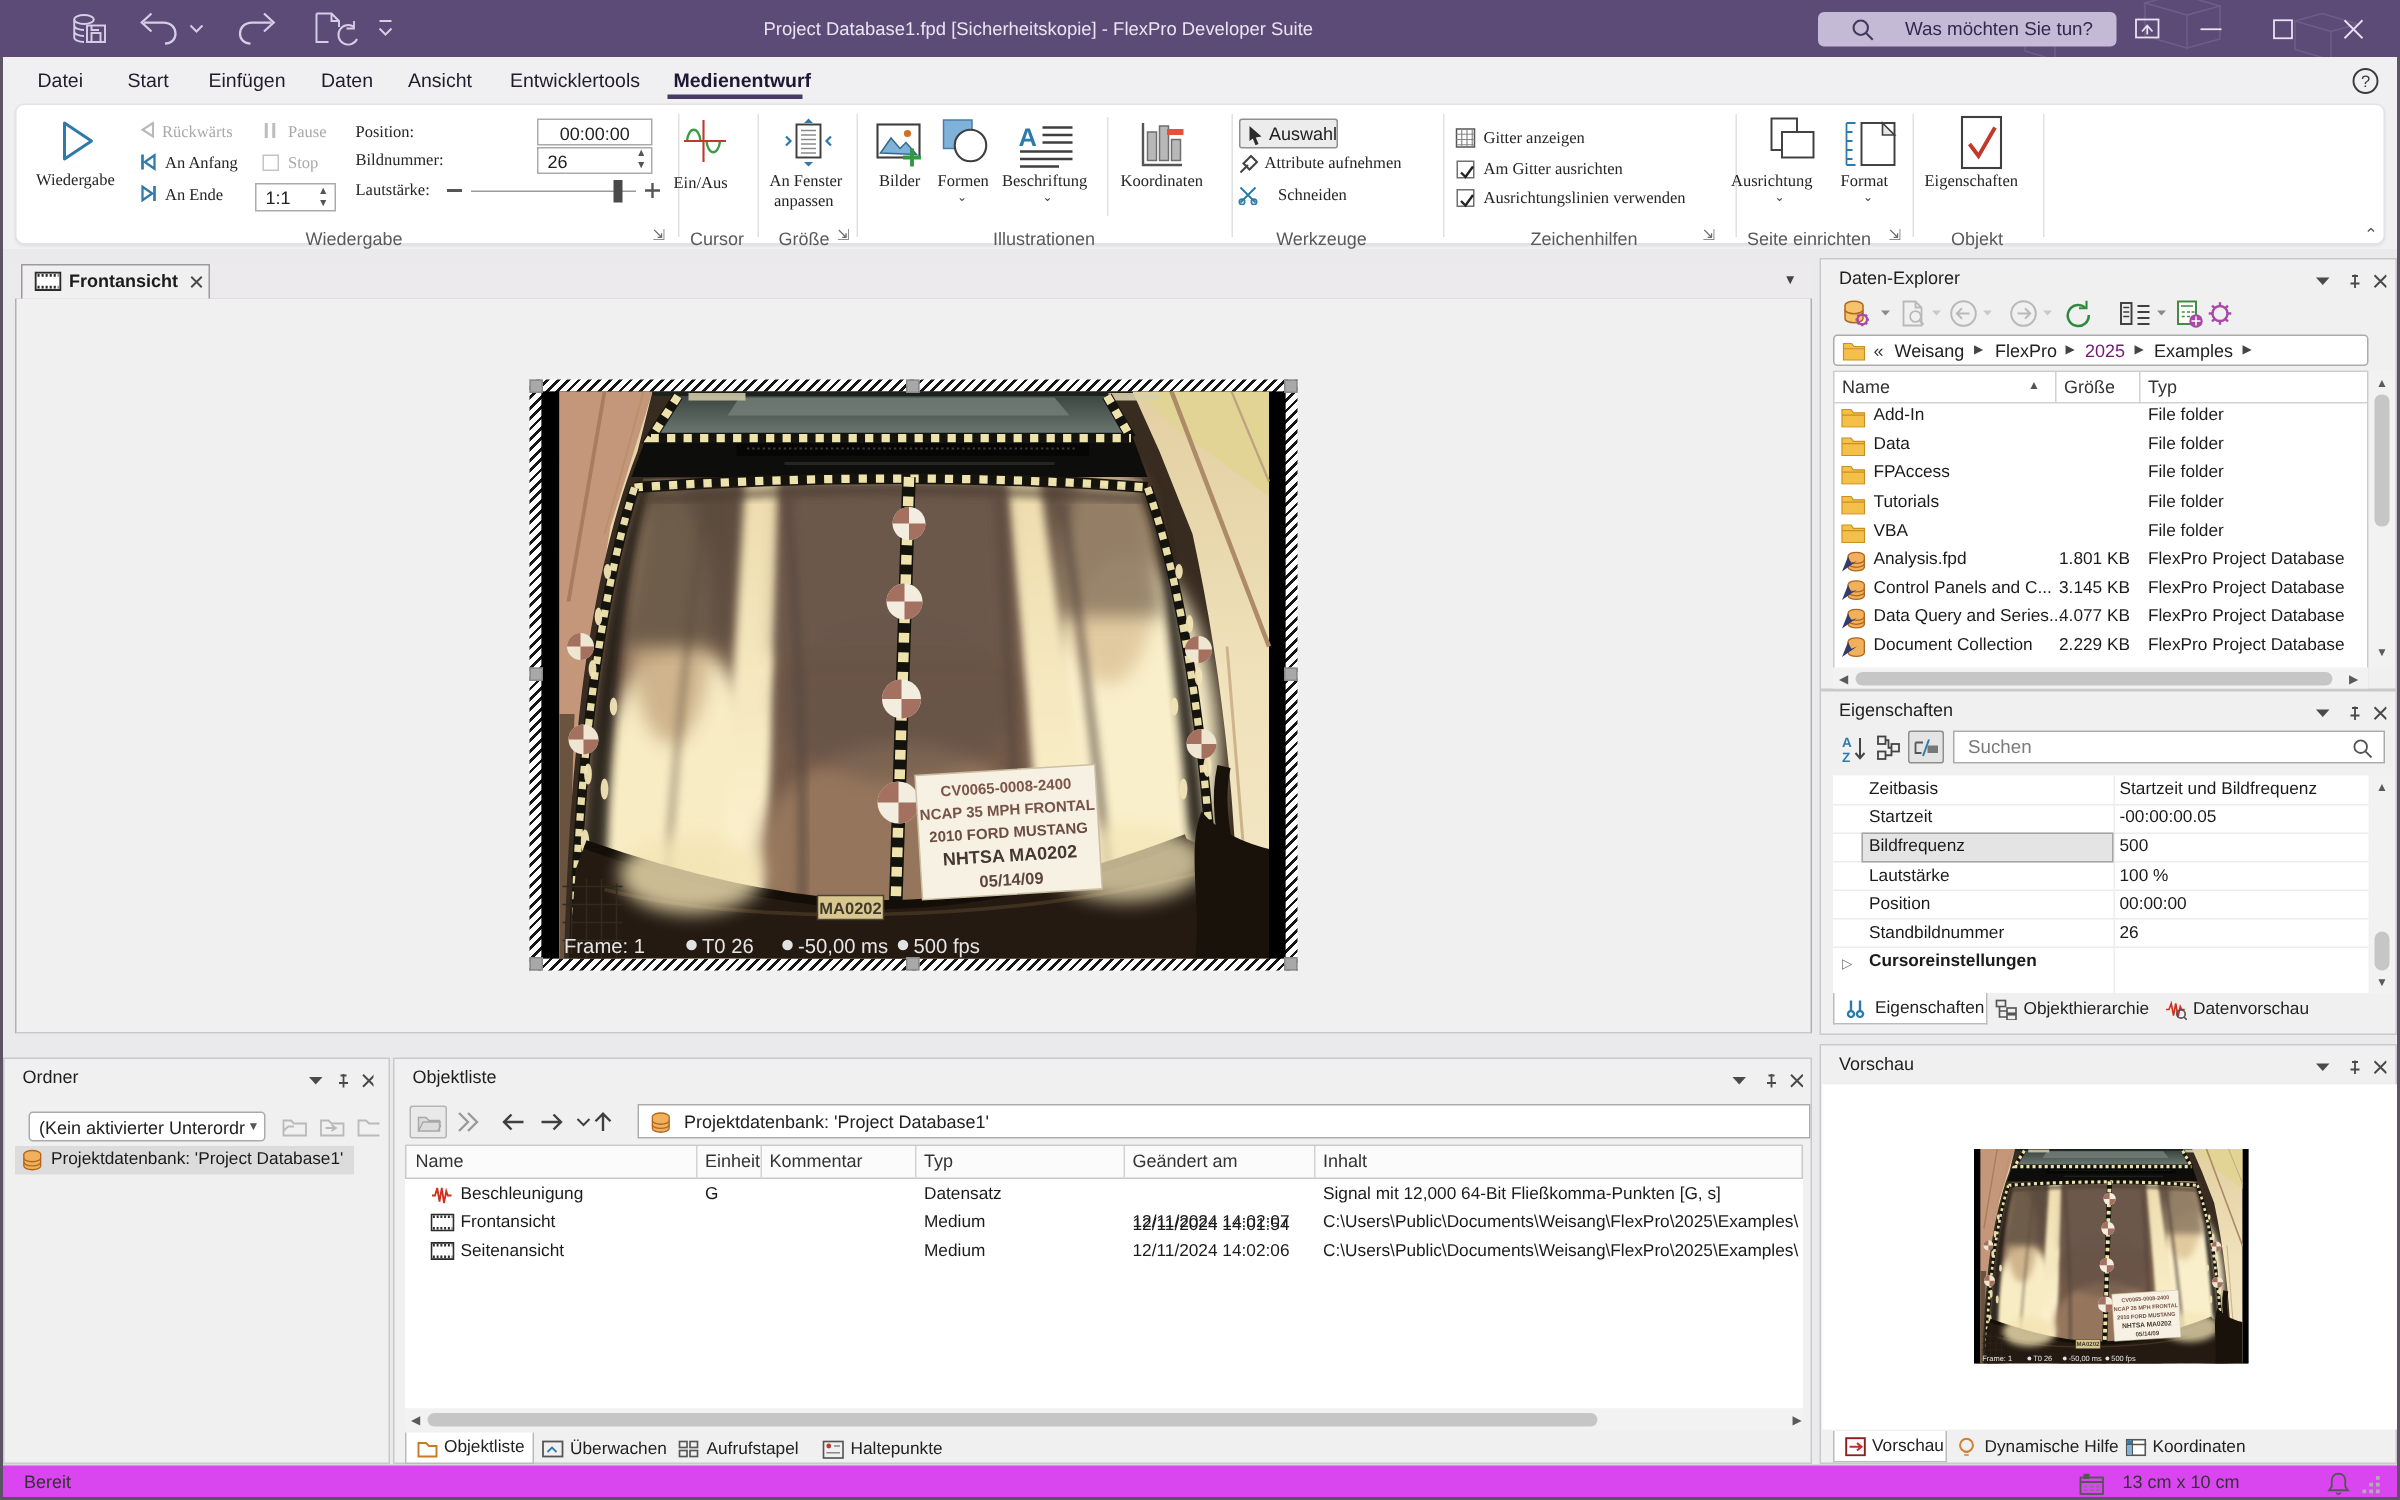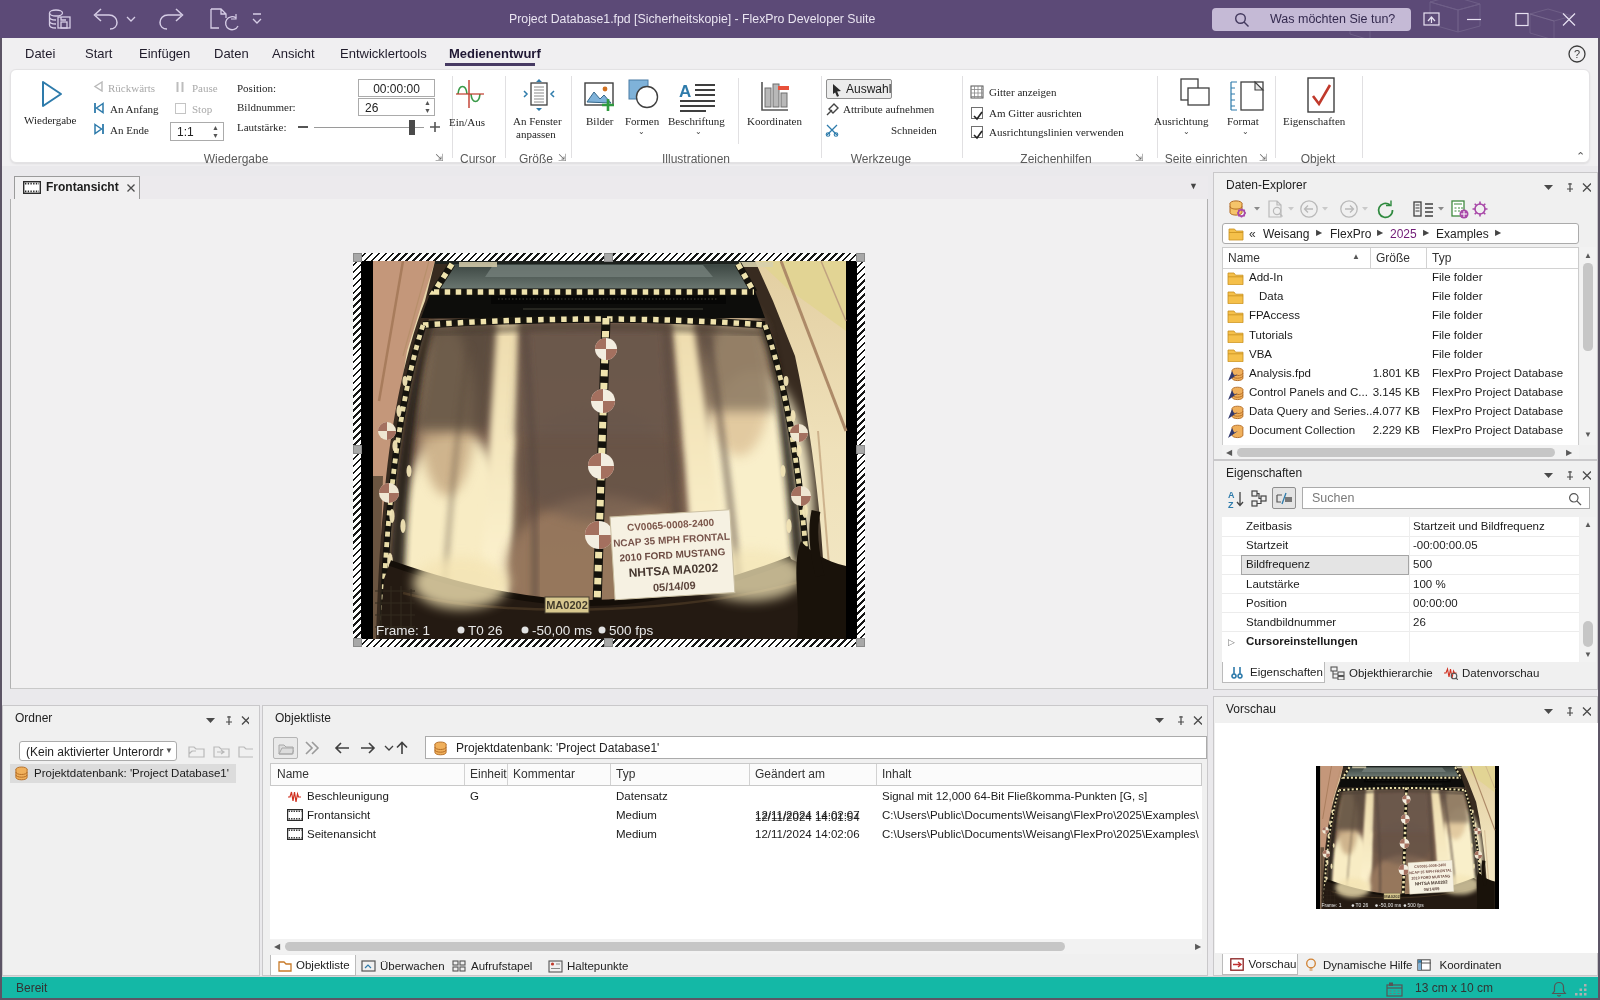--- a/index.html
+++ b/index.html
@@ -41,21 +41,21 @@
 .colhdr { position:absolute; font-size:12px; color:#333; }
 .row { position:absolute; font-size:11.5px; color:#1b1b1b; white-space:nowrap; }
 
 .sb { position:absolute; background:#f2f2f2; }
 .sbthumb { position:absolute; background:#c6c6c6; border-radius:4.5px; }
 .sbarr { position:absolute; color:#5a5a5a; font-size:8px; line-height:8px; }
 
 .btab { position:absolute; font-size:11.5px; color:#222; height:21px; line-height:21px; white-space:nowrap; }
 .btab.active { background:#ffffff; border:1px solid #bbb; border-top:none; }
 
-#statusbar { left:0; top:976px; width:1600px; height:24px; background:#14b8a6; border-top:1px solid #d9d8da;
+#statusbar { left:0; top:976px; width:1600px; height:24px; background:#d946ef; border-top:1px solid #d9d8da;
   font-size:12px; color:#333; }
 
 #wleft { left:0; top:38px; width:2px; height:962px; background:#5c5465; }
 #wright { left:1598px; top:38px; width:2px; height:962px; background:#5c5465; }
 #wbottom { left:0; top:998px; width:1600px; height:2px; background:#5c5465; }
 </style></head>
 <body>
 <div class="abs" id="titlebar">
   <svg class="abs" style="left:0;top:0" width="1600" height="38" viewBox="0 0 1600 38">
     <g stroke="#7d6f94" fill="none" stroke-width="1" opacity="0.55">
@@ -236,21 +236,21 @@
   </div>
   <svg class="abs" style="left:815px;top:33px" width="13" height="13" viewBox="0 0 13 13">
       <path d="M1 12 L6 7 M8 1 l4 4 -5 5 -4 -4 z" stroke="#444" stroke-width="1.4" fill="none"></path>
     </svg>
   <div class="rtext" style="left:832px;top:33px;">Attribute aufnehmen</div>
   <svg class="abs" style="left:814px;top:53px" width="14" height="14" viewBox="0 0 14 14">
     <path d="M2 2 L12 12 M12 2 L2 12" stroke="#2e7bab" stroke-width="1.3"></path>
     <circle cx="3" cy="11.5" r="1.8" fill="none" stroke="#2e7bab" stroke-width="1.1"></circle>
     <circle cx="11" cy="11.5" r="1.8" fill="none" stroke="#2e7bab" stroke-width="1.1"></circle>
   </svg>
-  <div class="rtext" style="left:880px;top:54px;">Schneiden</div>
+  <div class="rtext" style="left:841px;top:54px;">Schneiden</div>
   <div class="glabel" style="left:825px;width:90px;">Werkzeuge</div>
   <div class="gsep" style="left:951px;"></div>
 
   <svg class="abs" style="left:959px;top:15px" width="14" height="14" viewBox="0 0 14 14">
     <rect x="1" y="1" width="12" height="12" fill="#fff" stroke="#555" stroke-width="1"></rect>
     <path d="M1 4.5 h12 M1 8 h12 M1 11.5 h12 M4.5 1 v12 M8 1 v12 M11.5 1 v12" stroke="#888" stroke-width="0.8"></path>
   </svg>
   <div class="rtext" style="left:978px;top:16px;">Gitter anzeigen</div>
   <div class="abs" style="left:960px;top:37px;width:12px;height:12px;border:1px solid #707070;background:#fff;">
     <svg width="12" height="12" viewBox="0 0 12 12">
@@ -740,21 +740,21 @@
   <svg class="abs" style="left:13px;top:98px" width="17" height="14" viewBox="0 0 17 14">
       <path d="M1 2 h6 l1.6 2.2 H16 v9.5 H1 z" fill="#f5c04a" stroke="#c89020" stroke-width="0.8"></path>
       <path d="M1 5.8 h15" stroke="#c89020" stroke-width="0.8"></path>
     </svg>
   <div class="row" style="left:35px;top:98px;">Add-In</div>
     <div class="row" style="left:218px;top:98px;">File folder</div>
   <svg class="abs" style="left:13px;top:117px" width="17" height="14" viewBox="0 0 17 14">
       <path d="M1 2 h6 l1.6 2.2 H16 v9.5 H1 z" fill="#f5c04a" stroke="#c89020" stroke-width="0.8"></path>
       <path d="M1 5.8 h15" stroke="#c89020" stroke-width="0.8"></path>
     </svg>
-  <div class="row" style="left:35px;top:117px;margin-left:10px;">Data</div>
+  <div class="row" style="left:35px;top:117px;">Data</div>
     <div class="row" style="left:218px;top:117px;">File folder</div>
   <svg class="abs" style="left:13px;top:136px" width="17" height="14" viewBox="0 0 17 14">
       <path d="M1 2 h6 l1.6 2.2 H16 v9.5 H1 z" fill="#f5c04a" stroke="#c89020" stroke-width="0.8"></path>
       <path d="M1 5.8 h15" stroke="#c89020" stroke-width="0.8"></path>
     </svg>
   <div class="row" style="left:35px;top:136px;text-align:right;">FPAccess</div>
     <div class="row" style="left:218px;top:136px;">File folder</div>
   <svg class="abs" style="left:13px;top:156px" width="17" height="14" viewBox="0 0 17 14">
       <path d="M1 2 h6 l1.6 2.2 H16 v9.5 H1 z" fill="#f5c04a" stroke="#c89020" stroke-width="0.8"></path>
       <path d="M1 5.8 h15" stroke="#c89020" stroke-width="0.8"></path>
@@ -895,21 +895,21 @@
       </svg>
     <span style="margin-left:20px;">Objekthierarchie</span></div>
   <div class="btab" style="left:228px;top:202px;width:96px;">
     <svg style="position:absolute;left:1px;top:3px" width="15" height="14" viewBox="0 0 15 14">
       <path d="M1 7 l2 0 1.5 -4 1.5 8 1.5 -8 1.5 9 1.5 -7 1 2 h2" stroke="#d03020" stroke-width="1.1" fill="none"></path>
       <circle cx="11" cy="10" r="2.8" fill="none" stroke="#555" stroke-width="1.1"></circle>
         <path d="M13 12 l2 2" stroke="#555" stroke-width="1.1"></path>
       </svg>
     <span style="margin-left:20px;">Datenvorschau</span></div>
 </div>
-<div class="panel" id="pVor" style="left:1213px; top:696px; width:385px; height:280px;text-align:center;">
+<div class="panel" id="pVor" style="left:1213px; top:696px; width:385px; height:280px;">
   <div class="ptitle">Vorschau</div>
   <svg class="abs" style="left:329px;top:9px" width="48" height="12" viewBox="0 0 48 12">
     <path d="M1 3 l4.5 5 4.5 -5 z" fill="#4a4a4a"></path>
     <path d="M27 1 v6 M24 7 h6 M27 7 v3 M25 2 h4" stroke="#4a4a4a" stroke-width="1.2" fill="none"></path>
     <path d="M40 1.5 l8 8 M48 1.5 l-8 8" stroke="#4a4a4a" stroke-width="1.3"></path>
   </svg>
   <div class="abs" style="left:1px;top:26px;width:383px;height:230px;background:#fff;"></div>
   <div class="abs" id="thumbframe" style="left:102px;top:69px;width:183px;height:143px;background:#000;">
     <svg width="183" height="143" viewBox="0 0 496 378" preserveAspectRatio="none">
       <rect x="0" y="0" width="496" height="378" fill="#000"></rect>

